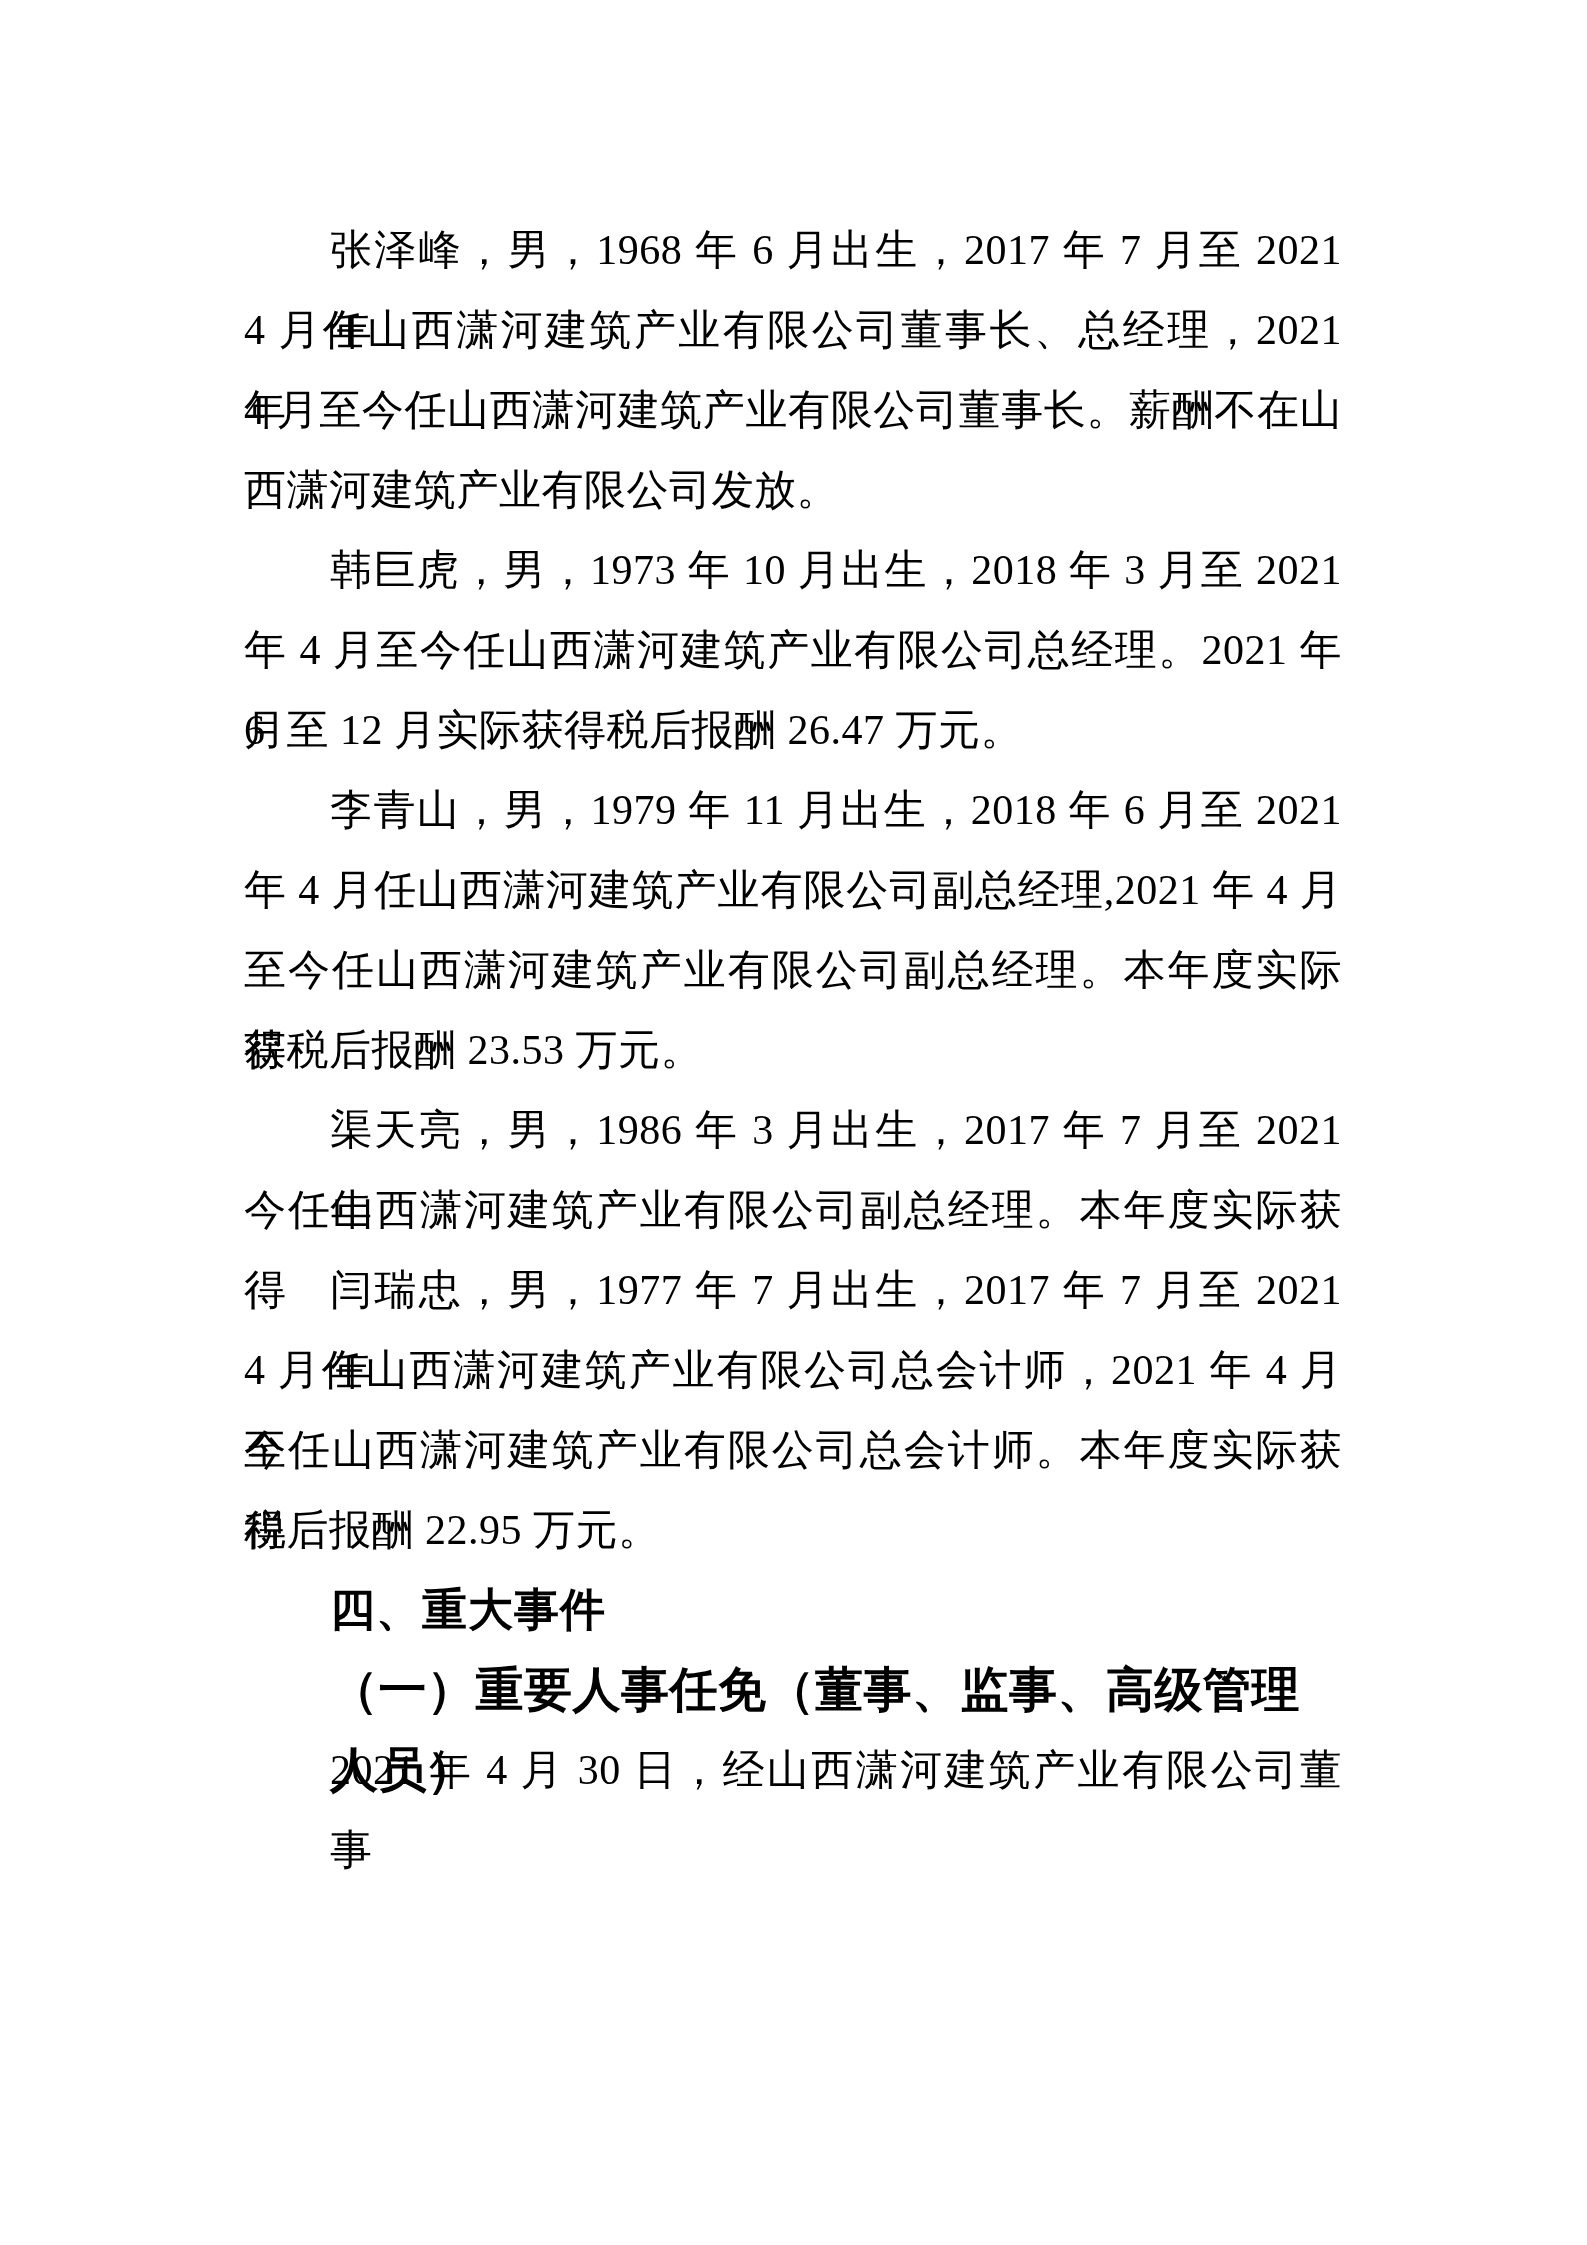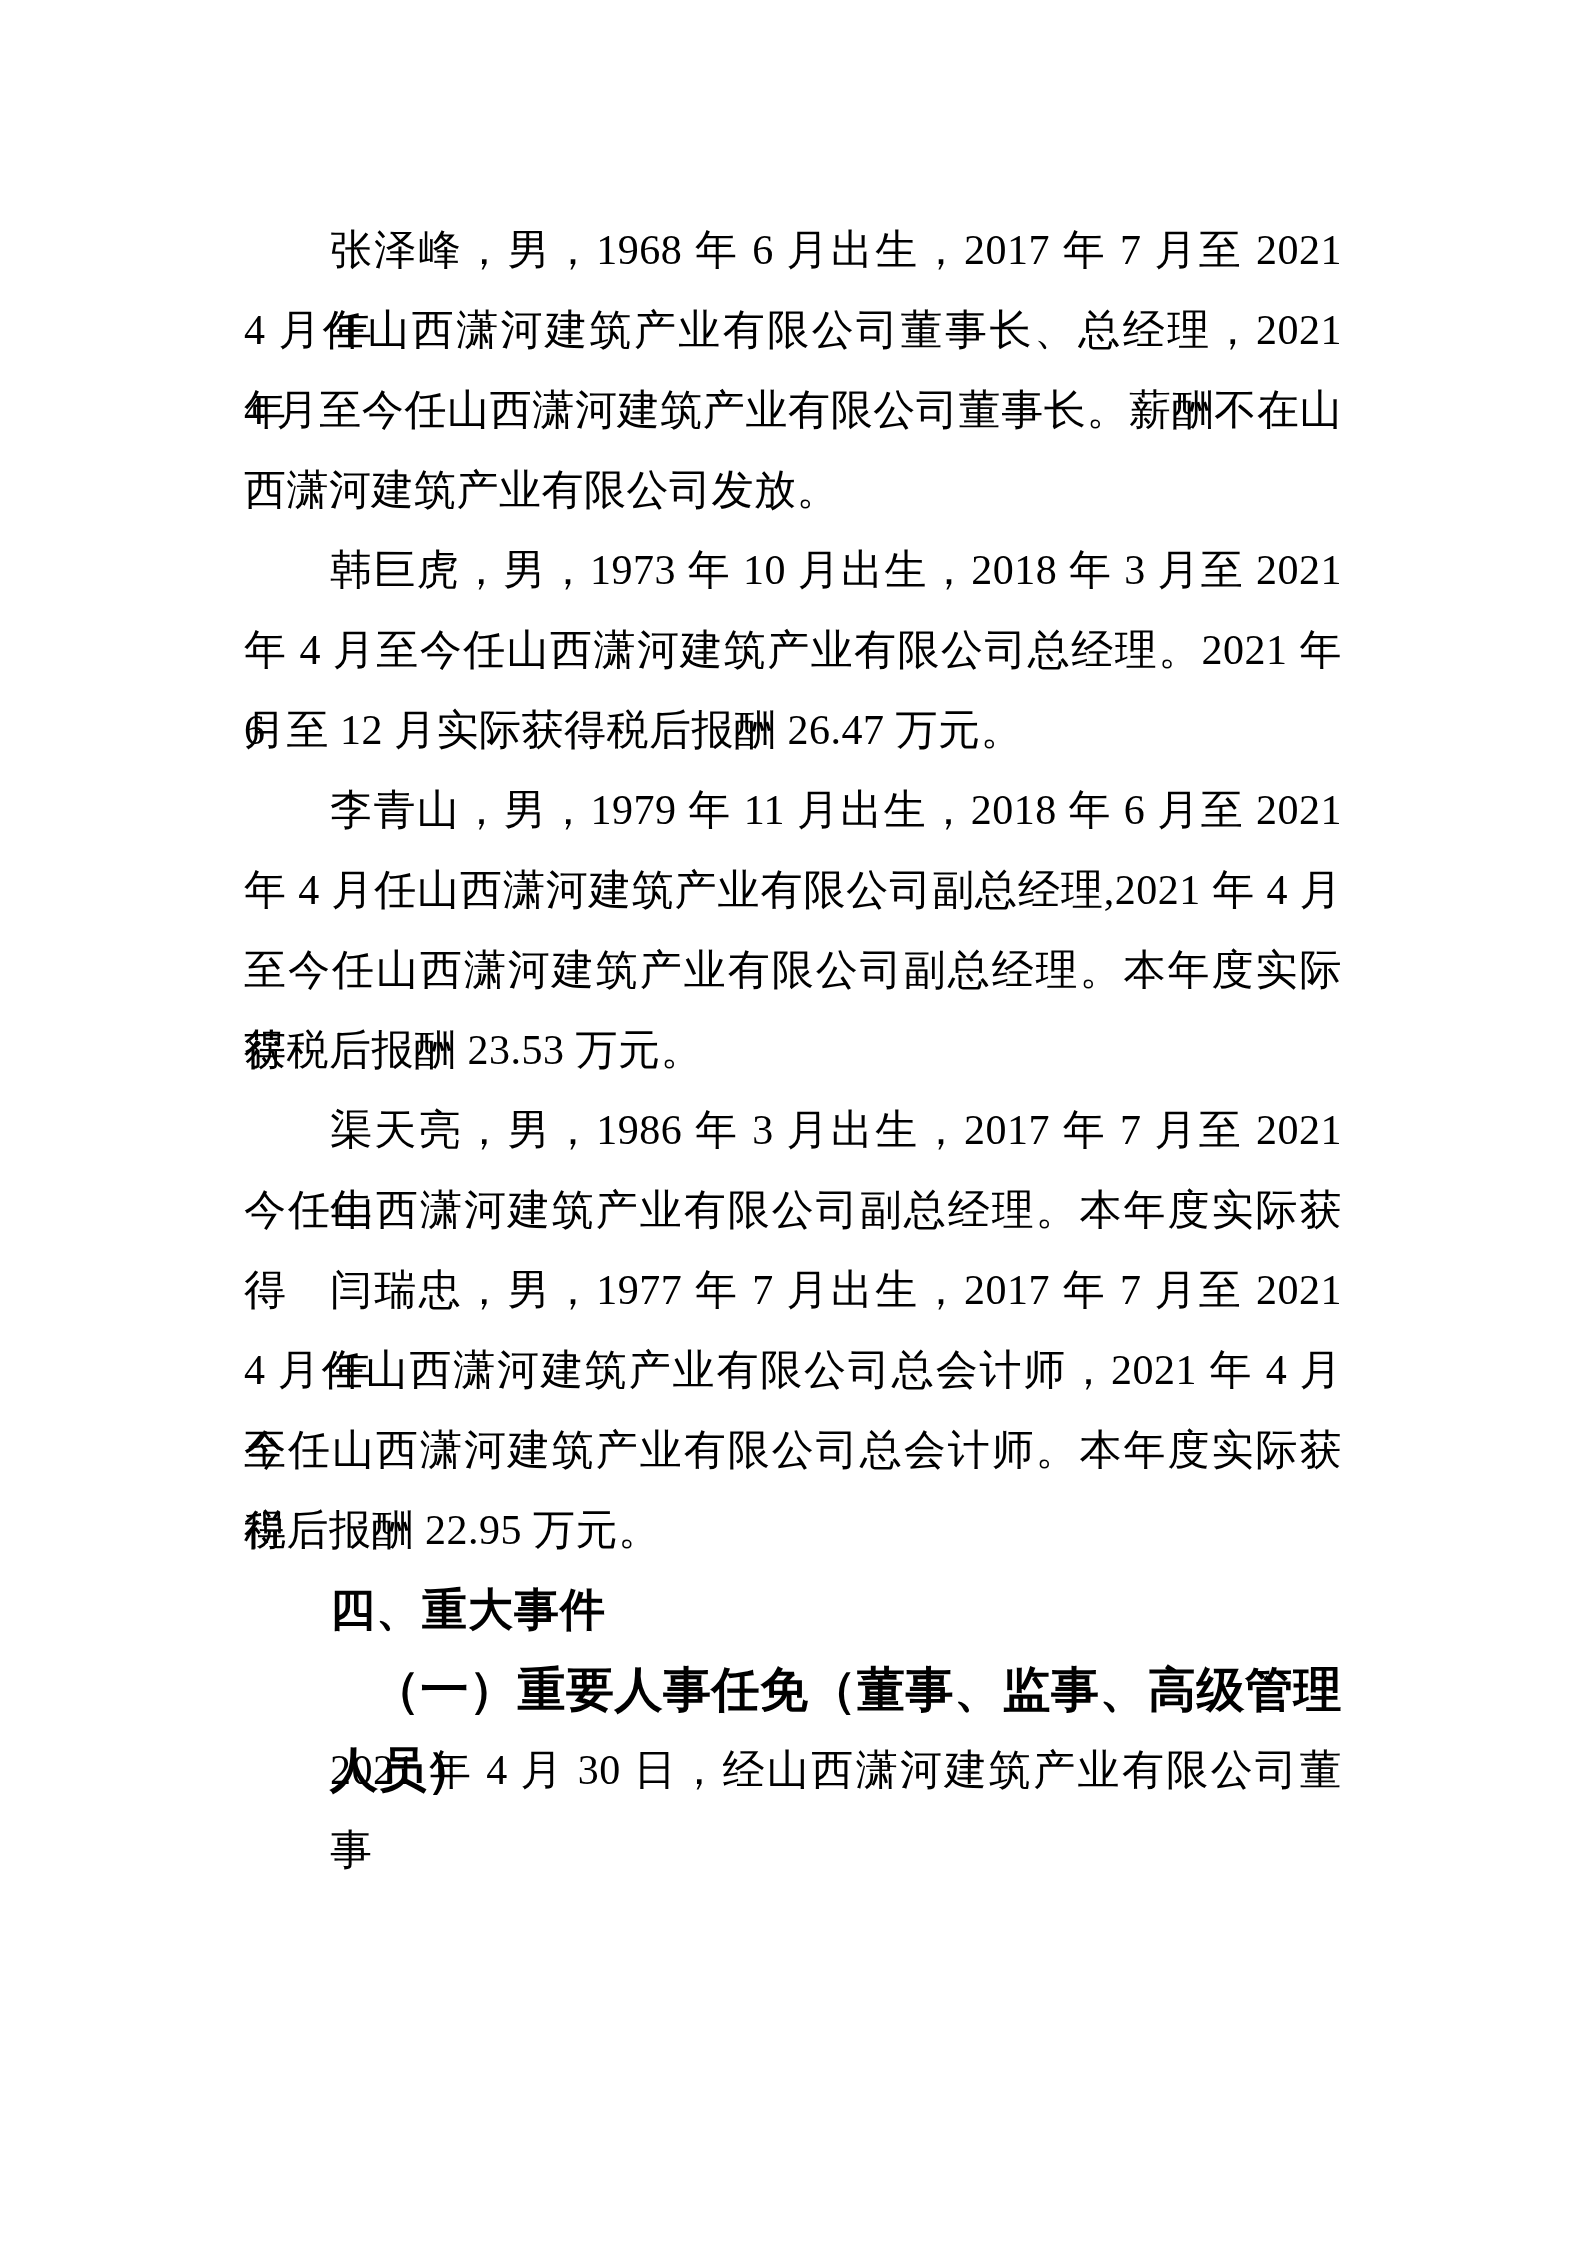--- a/index.html
+++ b/index.html
@@ -36,21 +36,21 @@
     letter-spacing: 0.5px;
   }
   
   .fill {
     text-align: justify;
     text-align-last: justify;
     text-justify: inter-character;
   }
   
   .end {
-    text-align: right;
+    text-align: left;
     text-align-last: left;
   }
   .indent {
     padding-left: 86px;
   }
   .h1 {
     font-family: Liberation Serif, serif;
     font-weight: bold;
     font-size: 45px;
     letter-spacing: 1px;

